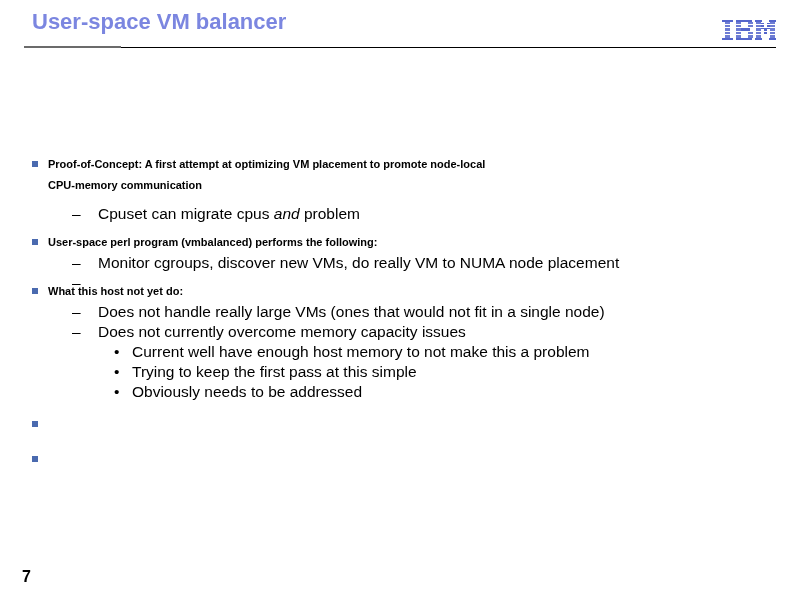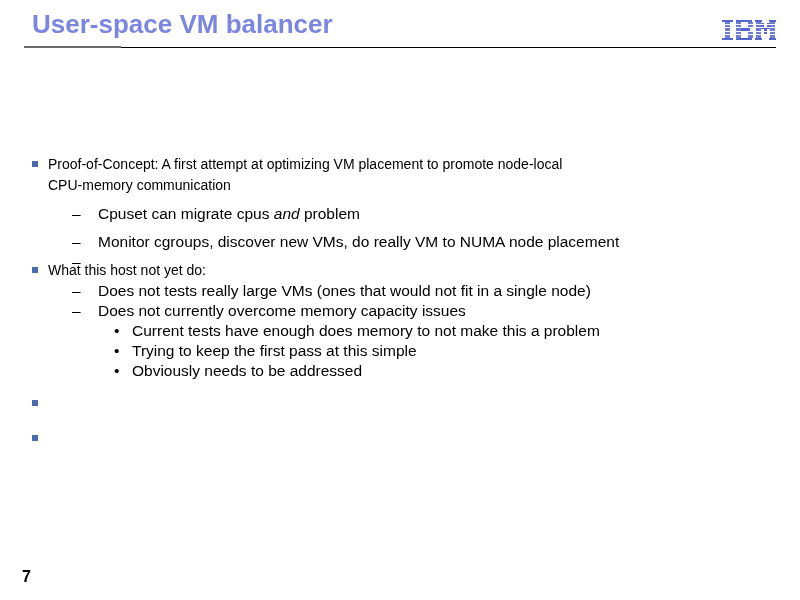--- a/index.html
+++ b/index.html
@@ -2,37 +2,37 @@
 <html><head>
 <meta charset="utf-8">
 <style>
   html, body { margin: 0; padding: 0; }
   body {
     width: 800px; height: 600px; background: #ffffff; position: relative;
     overflow: hidden; font-family: "Liberation Sans", sans-serif; color: #000;
   }
   .title {
     position: absolute; left: 32px; top: 9px;
-    font-size: 26px; font-weight: bold; color: #7b86e0;
+    font-size: 22px; font-weight: bold; color: #7b86e0;
     letter-spacing: 0px;
   }
   .rule-gray {
     position: absolute; left: 24px; top: 46px; width: 97px; height: 2px; background: #6b6b6b;
   }
   .rule-black {
     position: absolute; left: 121px; top: 47px; width: 655px; height: 1px; background: #000;
   }
   .logo {
     position: absolute; left: 722px; top: 20px; width: 54px; height: 20px;
   }
   .content {
     position: absolute; left: 30px; top: 154px; width: 760px;
   }
   .l1 {
-    position: relative; padding-left: 18px; font-size: 14px; font-weight: normal;
+    position: relative; padding-left: 18px; font-size: 11px; font-weight: bold;
     line-height: 21px; margin-bottom: 8px;
   }
   .l1 .sq {
     position: absolute; left: 2px; top: 7px; width: 6px; height: 6px; background: #4a6aaf;
   }
   .l2 {
     position: relative; padding-left: 68px; font-size: 15.5px; font-weight: normal;
     line-height: 20px;
   }
   .l2 .dash { position: absolute; left: 42px; top: 0; }
@@ -94,45 +94,49 @@
   </div>
 
   <div class="group">
     <div class="l2">
       <span class="dash">–</span>
       <span><span>Cpuset can migrate cpus </span><em>and</em><span> problem</span></span>
     </div>
   </div>
 
   <div class="group">
+    <div class="l1">
+      <span class="sq"></span>
+      <span>User-space perl program (vmbalanced) performs the following:</span>
+    </div>
     <div class="l2">
       <span class="dash">–</span>
       <span>Monitor cgroups, discover new VMs, do really VM to NUMA node placement</span>
     </div>
     <div class="l2">
       <span class="dash">–</span>
     </div>
   </div>
 
   <div class="group">
     <div class="l1">
       <span class="sq"></span>
       <span>What this host not yet do:</span>
     </div>
     <div class="l2">
       <span class="dash">–</span>
-      <span>Does not tests really large VMs (ones that would not fit in a single node)</span>
+      <span>Does not handle really large VMs (ones that would not fit in a single node)</span>
     </div>
     <div class="l2">
       <span class="dash">–</span>
       <span>Does not currently overcome memory capacity issues</span>
     </div>
     <div class="l3">
       <span class="dot">•</span>
-      <span>Current tests have enough does memory to not make this a problem</span>
+      <span>Current well have enough host memory to not make this a problem</span>
     </div>
     <div class="l3">
       <span class="dot">•</span>
       <span>Trying to keep the first pass at this simple</span>
     </div>
     <div class="l3">
       <span class="dot">•</span>
       <span>Obviously needs to be addressed</span>
     </div>
   </div>

